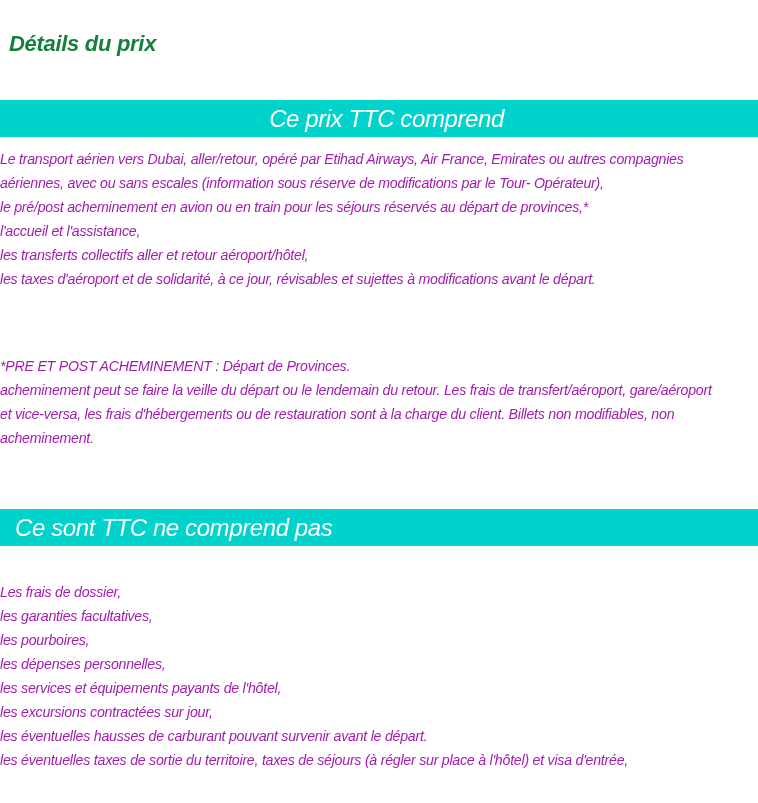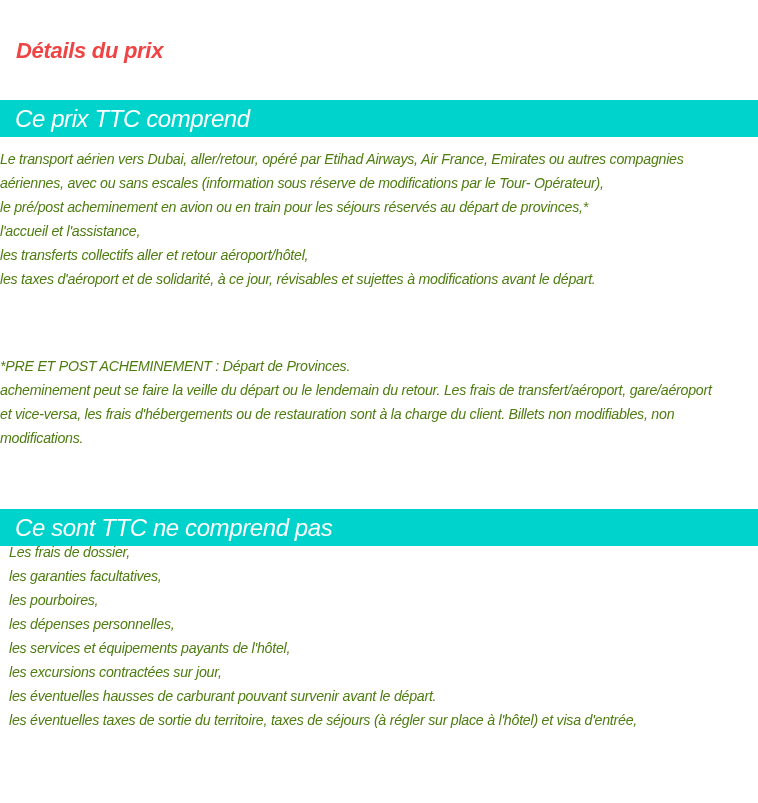--- a/index.html
+++ b/index.html
@@ -11,25 +11,25 @@
       width: 758px;
       height: 803px;
       overflow: hidden;
       position: relative;
       font-family: "Liberation Sans", "DejaVu Sans", sans-serif;
     }
     .page-title {
       position: absolute;
       left: 0;
       top: 20px;
-      margin: 16px;
+      margin: 9px;
       font-size: 22px;
       font-weight: bold;
       font-style: italic;
-      color: #ef4444;
+      color: #15803d;
       line-height: 30px;
       letter-spacing: -0.3px;
     }
     .section-bar {
       position: absolute;
       left: 0;
       width: 758px;
       height: 37px;
       background: #00d3cb;
       box-sizing: border-box;
@@ -37,35 +37,35 @@
     }
     .section-bar h2 {
       margin: 0;
       font-size: 24px;
       font-style: italic;
       font-weight: normal;
       color: #ffffff;
       line-height: 37px;
       letter-spacing: -0.4px;
     }
-    #bar-included { top: 100px; }
+    #bar-included { top: 100px; text-align: center; }
     #bar-excluded { top: 509px; }
     .text-block {
       position: absolute;
       left: 0;
       width: 704px;
       font-size: 14.2px;
       font-style: italic;
-      color: #4d7c0f;
+      color: #a21caf;
       line-height: 24px;
       letter-spacing: -0.25px;
     }
     #included-list { top: 147px; }
     #note-block { top: 354px; }
-    #excluded-list { top: 540px; padding-left: 9px; }
+    #excluded-list { top: 580px; }
     .line { display: block; white-space: nowrap; }
   </style>
 </head>
 <body>
 
 <h1 class="page-title">Détails du prix</h1>
 
 <div class="section-bar" id="bar-included">
   <h2>Ce prix TTC comprend</h2>
 </div>
@@ -76,21 +76,21 @@
   <span class="line">le pré/post acheminement en avion ou en train pour les séjours réservés au départ de provinces,*</span>
   <span class="line">l'accueil et l'assistance,</span>
   <span class="line">les transferts collectifs aller et retour aéroport/hôtel,</span>
   <span class="line">les taxes d'aéroport et de solidarité, à ce jour, révisables et sujettes à modifications avant le départ.</span>
 </div>
 
 <div class="text-block" id="note-block">
   <span class="line">*PRE ET POST ACHEMINEMENT : Départ de Provinces.</span>
   <span class="line">acheminement peut se faire la veille du départ ou le lendemain du retour. Les frais de transfert/aéroport, gare/aéroport</span>
   <span class="line">et vice-versa, les frais d'hébergements ou de restauration sont à la charge du client. Billets non modifiables, non</span>
-  <span class="line">modifications.</span>
+  <span class="line">acheminement.</span>
 </div>
 
 <div class="section-bar" id="bar-excluded">
   <h2>Ce sont TTC ne comprend pas</h2>
 </div>
 
 <div class="text-block" id="excluded-list">
   <span class="line">Les frais de dossier,</span>
   <span class="line">les garanties facultatives,</span>
   <span class="line">les pourboires,</span>

